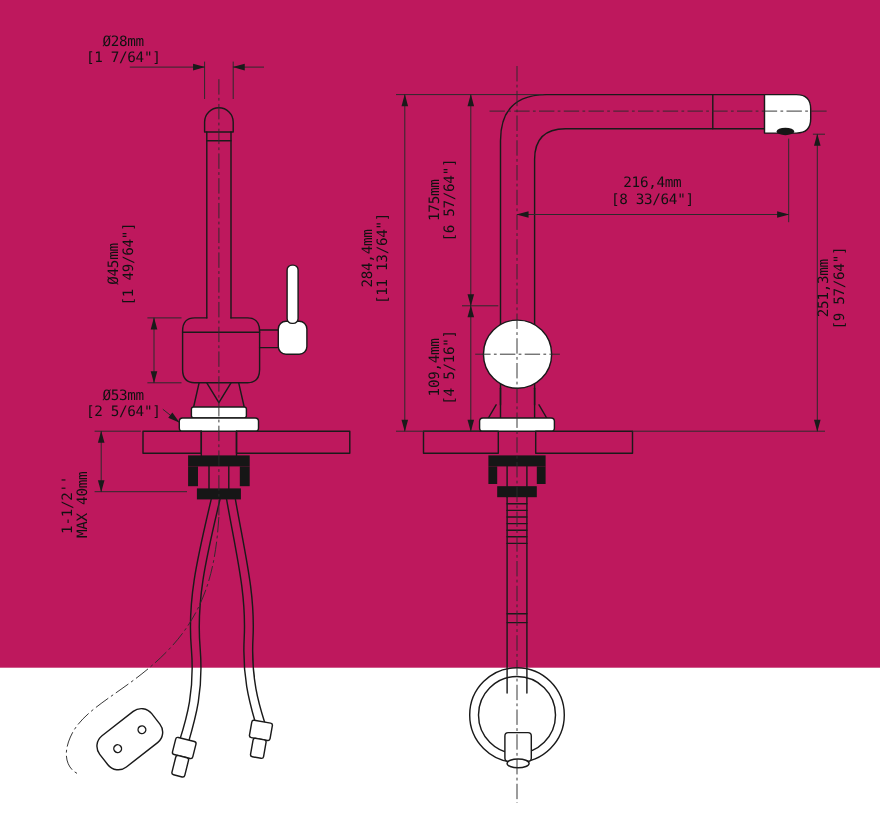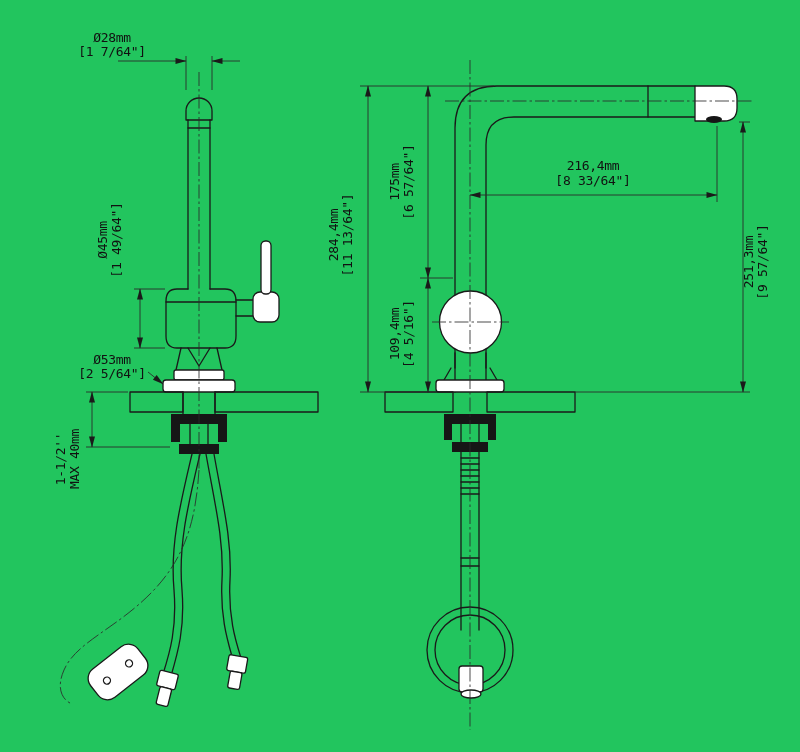--- a/index.html
+++ b/index.html
@@ -1,17 +1,17 @@
 <!DOCTYPE html>
 <html><head>
 <meta charset="utf-8">
 <style>
   html,body{margin:0;padding:0;background:#ffffff;}
   body{width:800px;height:752px;overflow:hidden;font-family:"DejaVu Sans Mono", monospace;}
-  .canvas{width:800px;height:752px;background:#22c55e;}
+  .canvas{width:800px;height:607px;background:#be185d;}
   .ol  {fill:none;stroke:#1a1a1a;stroke-width:1.3;stroke-linejoin:round;stroke-linecap:round;}
   .olf {fill:#ffffff;stroke:#1a1a1a;stroke-width:1.3;stroke-linejoin:round;}
   .blk {fill:#161616;stroke:none;}
   .dim {fill:none;stroke:#2b2b2b;stroke-width:0.9;}
   .cl  {fill:none;stroke:#2b2b2b;stroke-width:0.85;stroke-dasharray:14 3 2.5 3;}
   text.d{font-family:"DejaVu Sans Mono", monospace;font-size:13px;fill:#111;letter-spacing:-0.3px;}
 </style>
 </head>
 <body>
 

